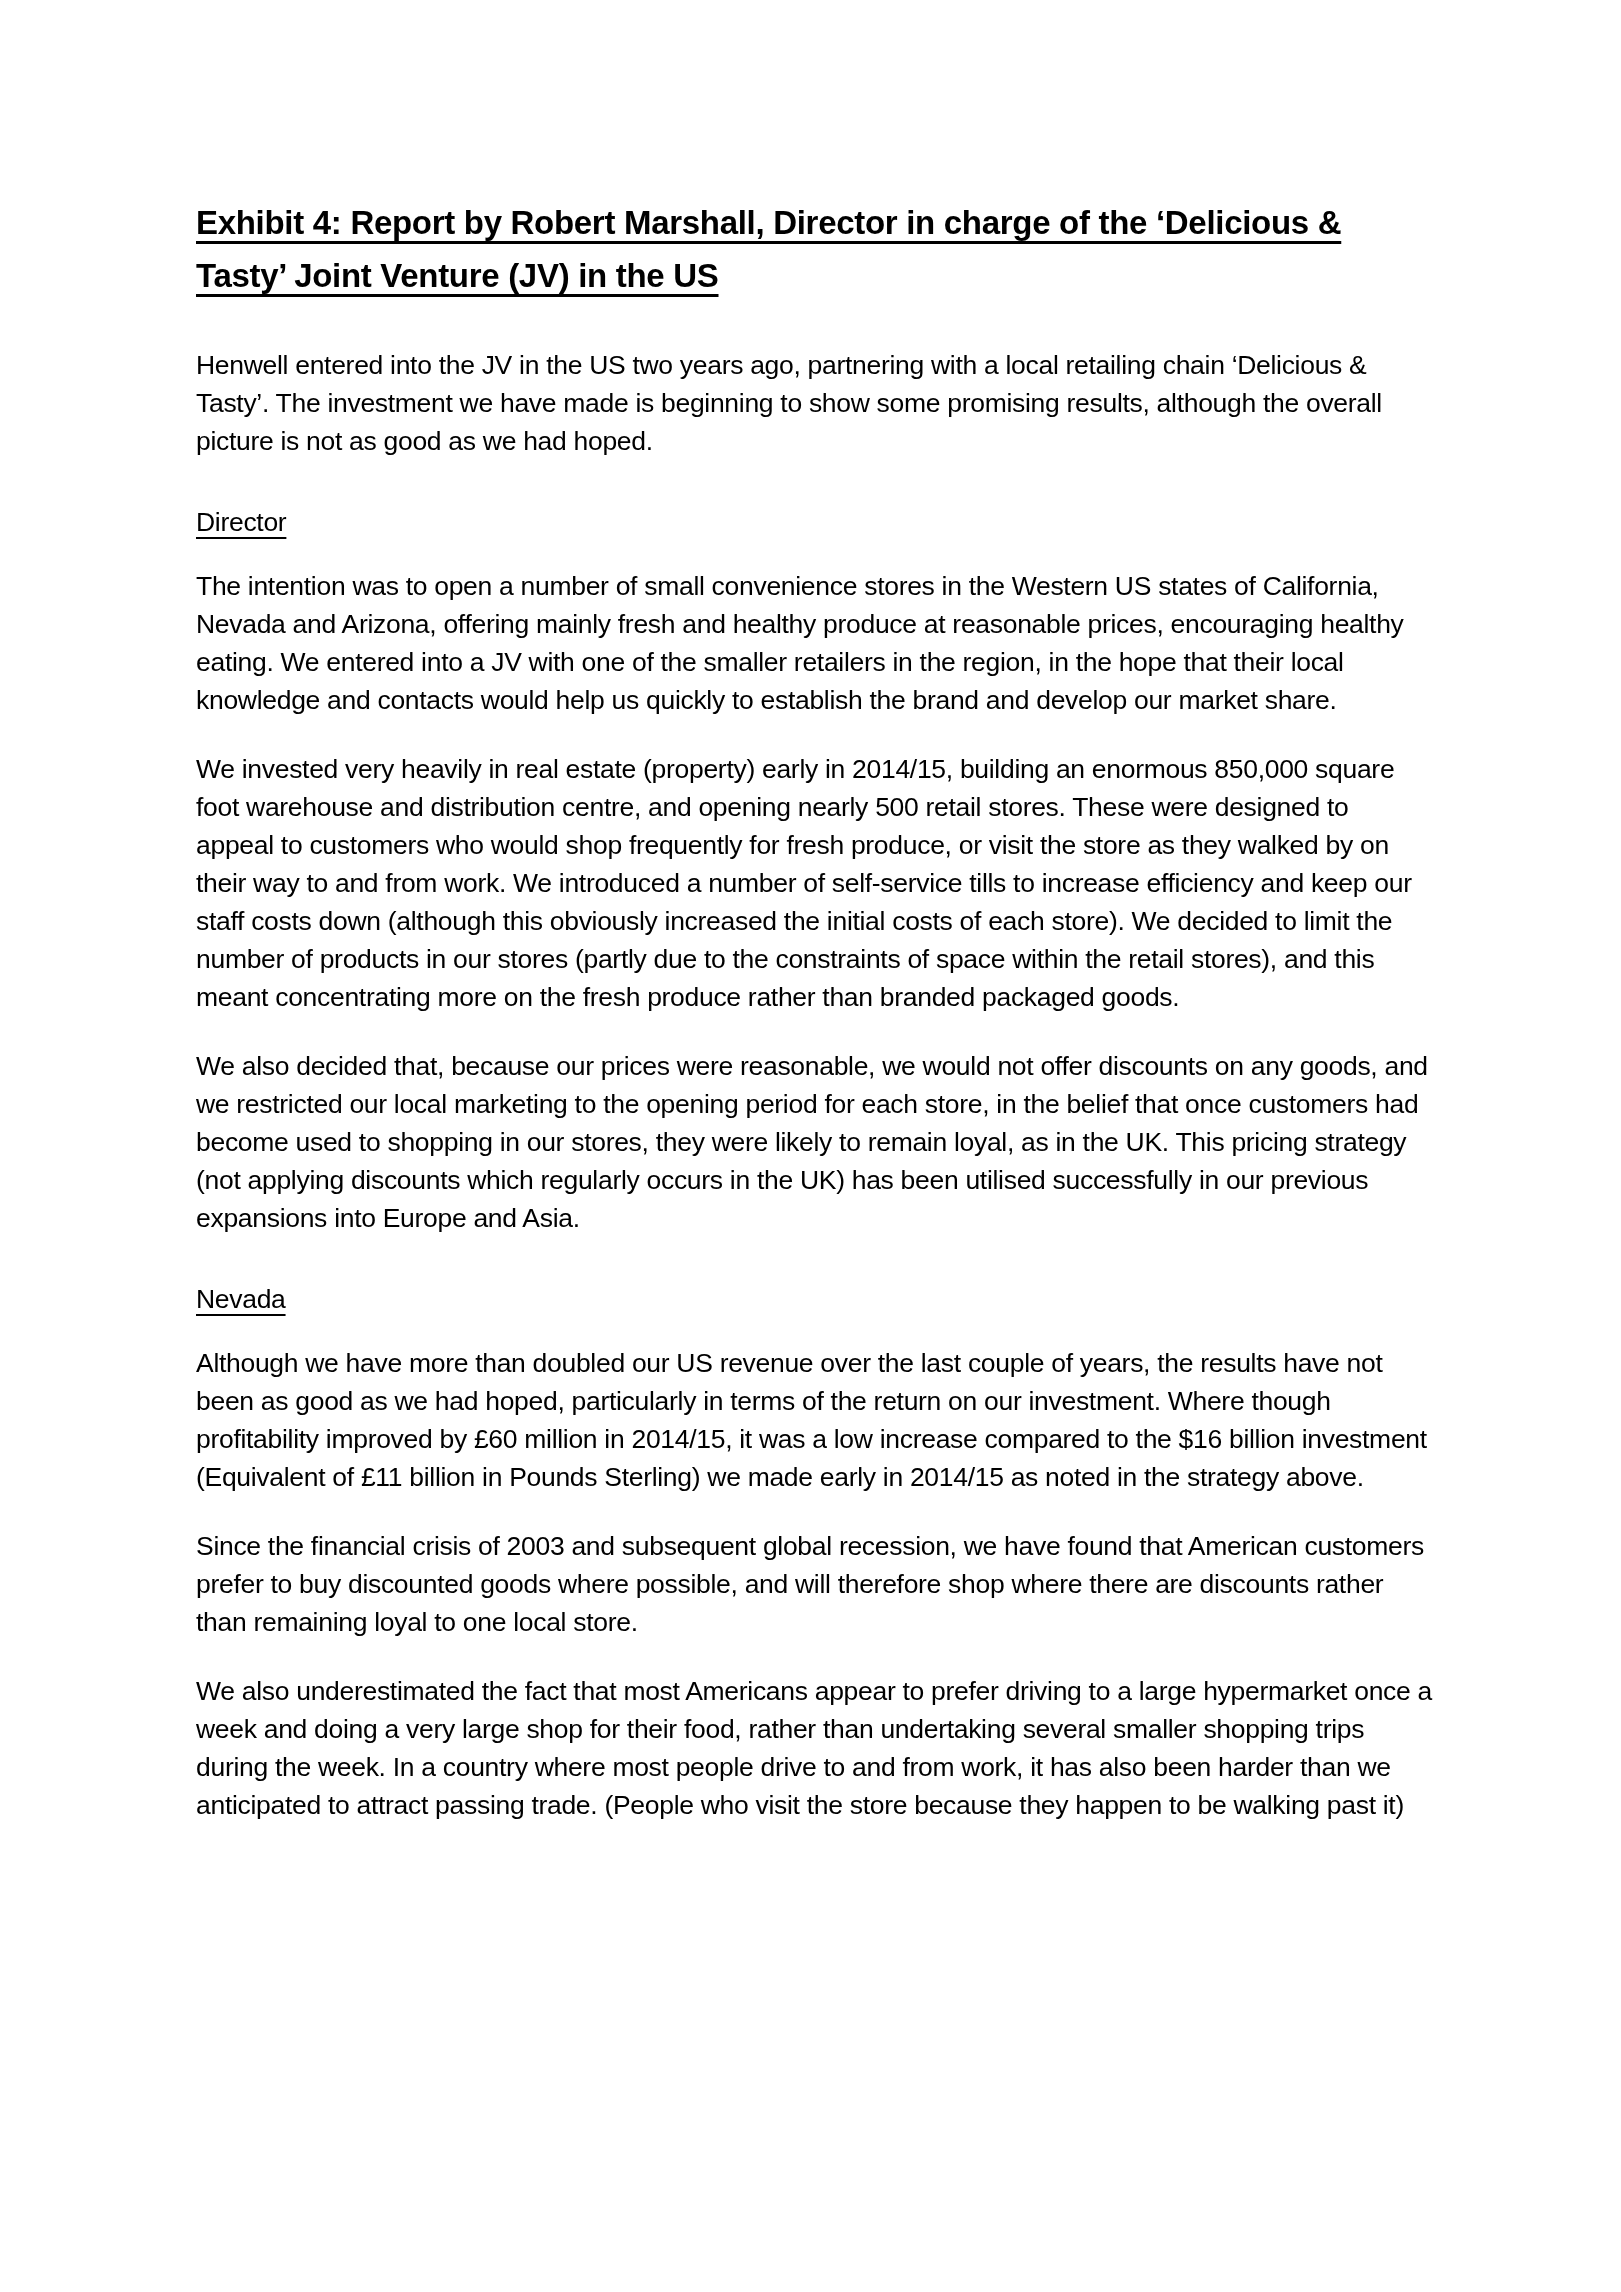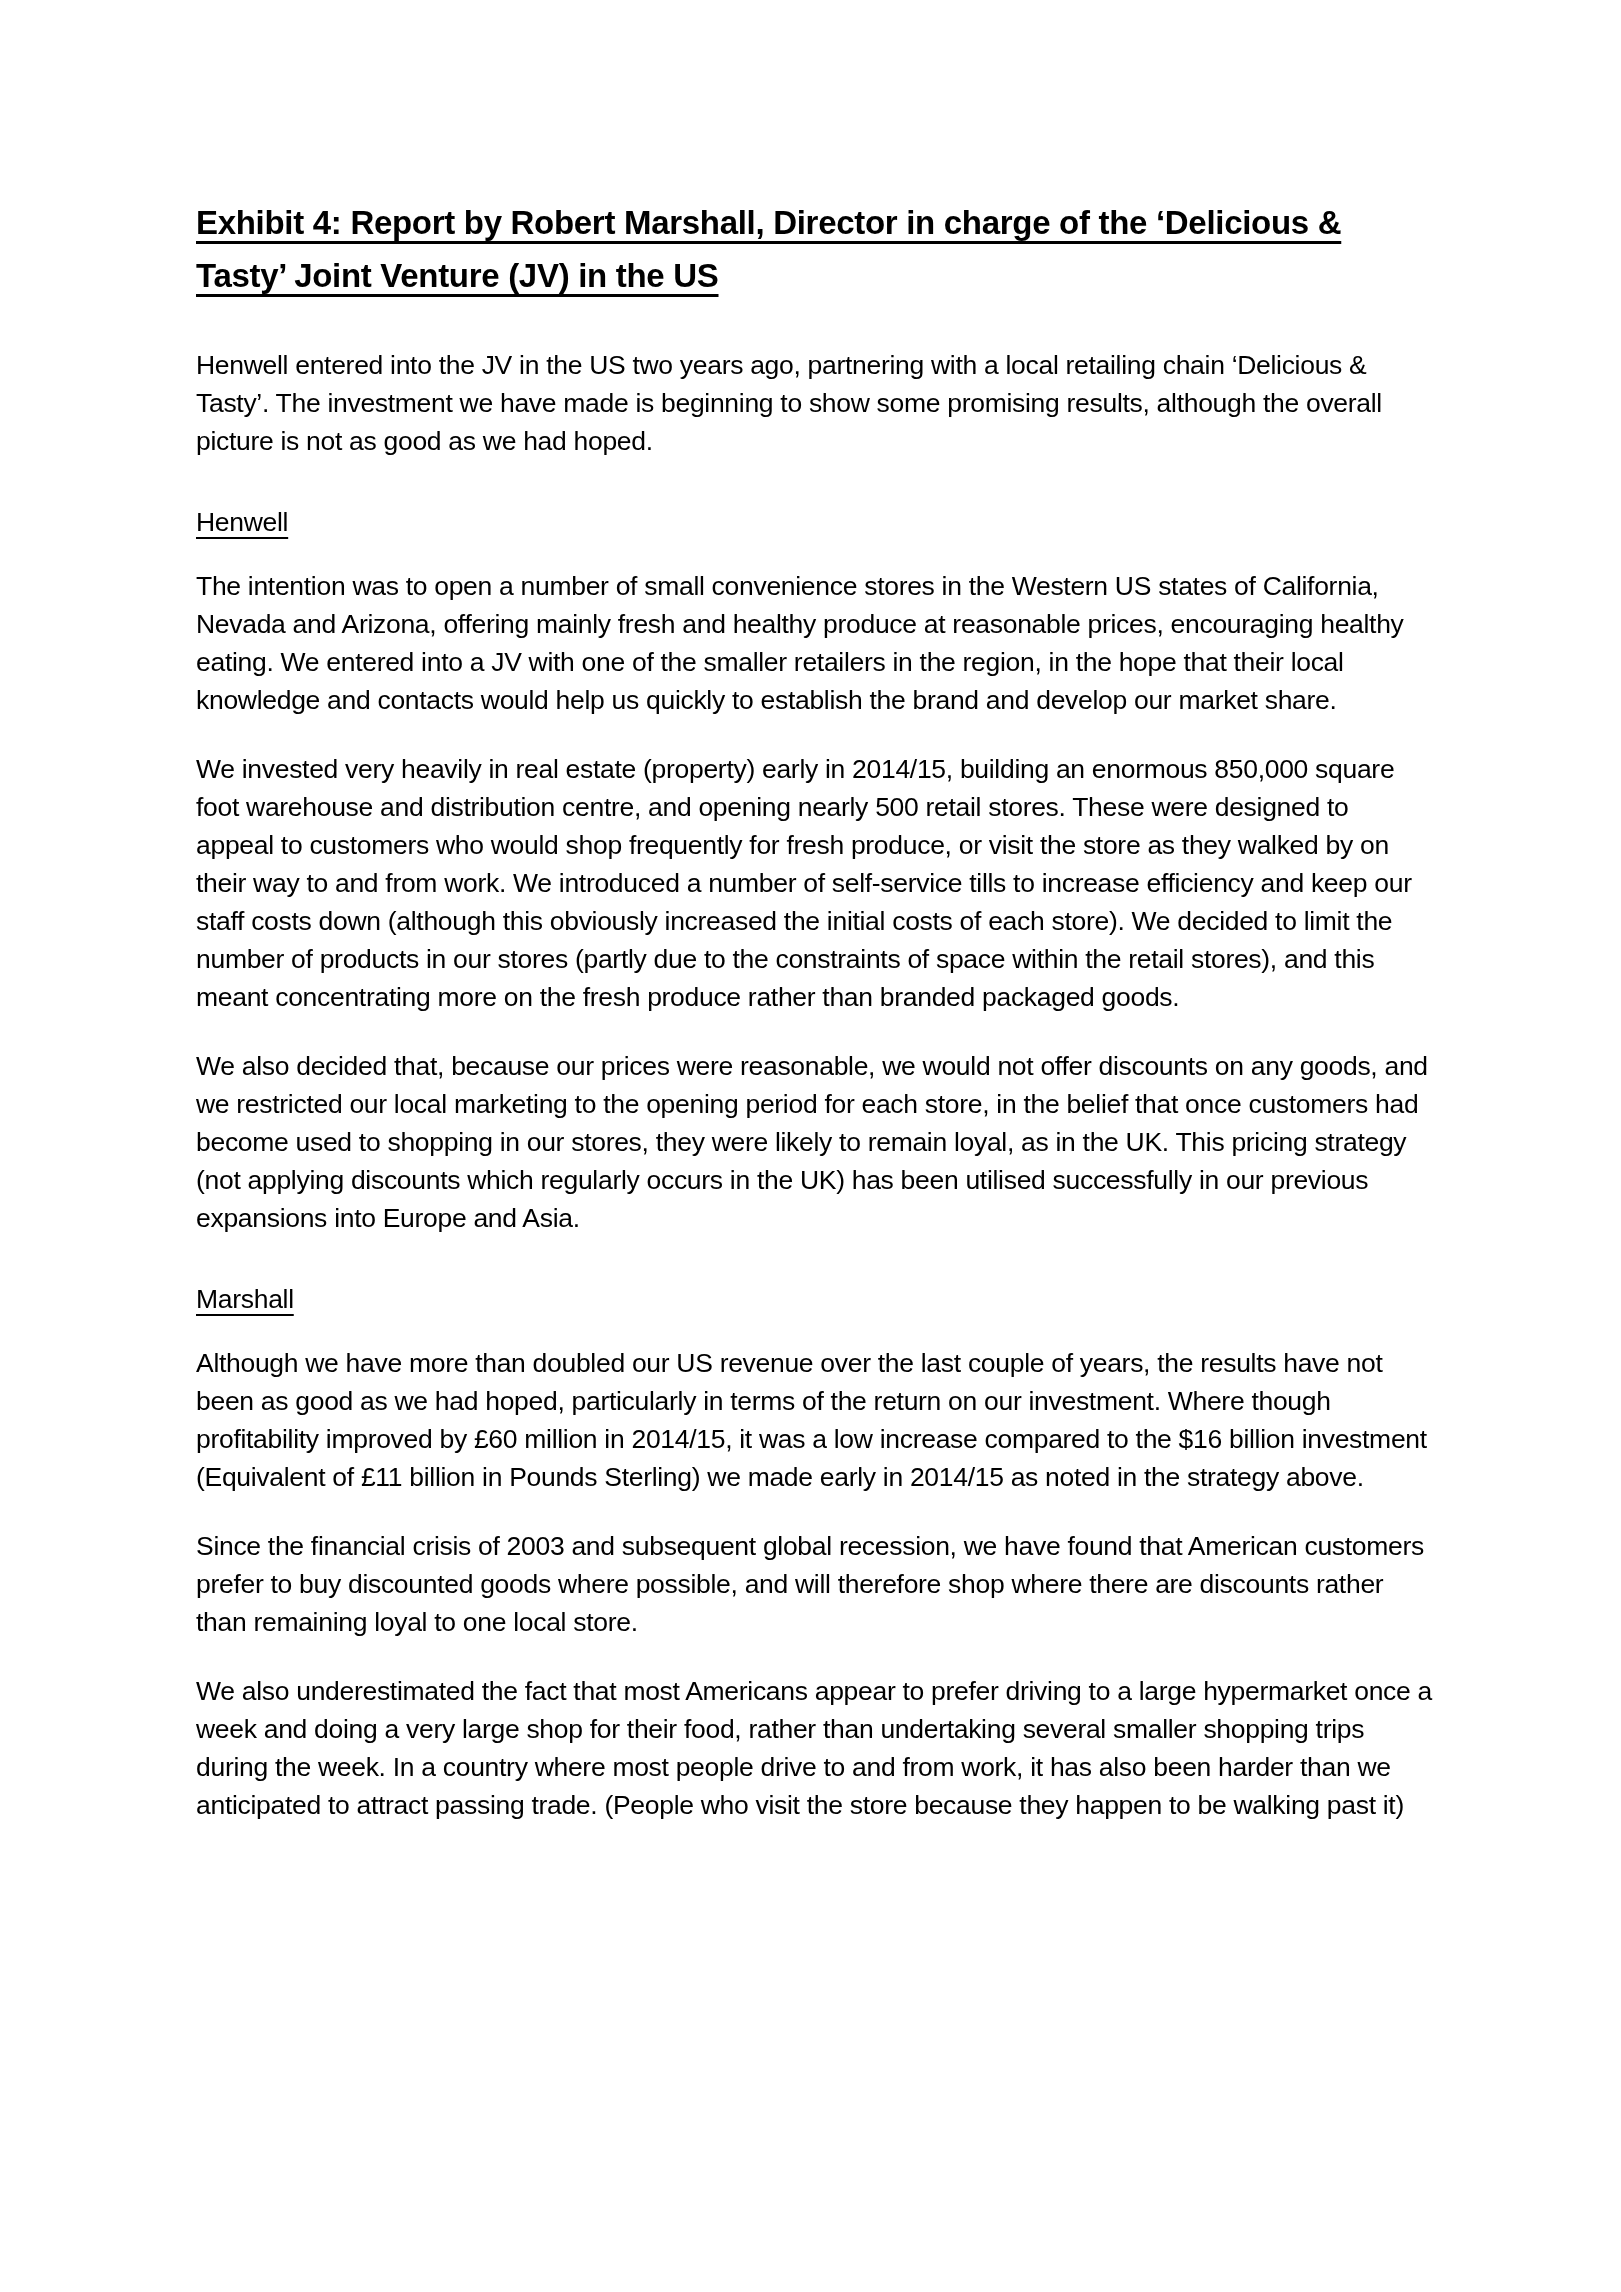--- a/index.html
+++ b/index.html
@@ -59,29 +59,29 @@
 </head>
 <body>
 
 <div class="page">
   <div class="content">
 
     <h1 class="doc-title">Exhibit 4: Report by Robert Marshall, Director in charge of the ‘Delicious &amp; Tasty’ Joint Venture (JV) in the US</h1>
 
     <p class="para">Henwell entered into the JV in the US two years ago, partnering with a local retailing chain ‘Delicious &amp; Tasty’.  The investment we have made is beginning to show some promising results, although the overall picture is not as good as we had hoped.</p>
 
-    <h2 class="section-heading">Henwell</h2>
+    <h2 class="section-heading">Director</h2>
 
     <p class="para">The intention was to open a number of small convenience stores in the Western US states of California, Nevada and Arizona, offering mainly fresh and healthy produce at reasonable prices, encouraging healthy eating.  We entered into a JV with one of the smaller retailers in the region, in the hope that their local knowledge and contacts would help us quickly to establish the brand and develop our market share.</p>
 
     <p class="para">We invested very heavily in real estate (property) early in 2014/15, building an enormous 850,000 square foot warehouse and distribution centre, and opening nearly 500 retail stores.  These were designed to appeal to customers who would shop frequently for fresh produce, or visit the store as they walked by on their way to and from work. We introduced a number of self-service tills to increase efficiency and keep our staff costs down (although this obviously increased the initial costs of each store).  We decided to limit the number of products in our stores (partly due to the constraints of space within the retail stores), and this meant concentrating more on the fresh produce rather than branded packaged goods.</p>
 
     <p class="para">We also decided that, because our prices were reasonable, we would not offer discounts on any goods, and we restricted our local marketing to the opening period for each store, in the belief that once customers had become used to shopping in our stores, they were likely to remain loyal, as in the UK. This pricing strategy (not applying discounts which regularly occurs in the UK) has been utilised successfully in our previous expansions into Europe and Asia.</p>
 
-    <h2 class="section-heading">Marshall</h2>
+    <h2 class="section-heading">Nevada</h2>
 
     <p class="para">Although we have more than doubled our US revenue over the last couple of years, the results have not been as good as we had hoped, particularly in terms of the return on our investment. Where though profitability improved by £60 million in 2014/15, it was a low increase compared to the $16 billion investment (Equivalent of £11 billion in Pounds Sterling) we made early in 2014/15 as noted in the strategy above.</p>
 
     <p class="para">Since the financial crisis of 2003 and subsequent global recession, we have found that American customers prefer to buy discounted goods where possible, and will therefore shop where there are discounts rather than remaining loyal to one local store.</p>
 
     <p class="para">We also underestimated the fact that most Americans appear to prefer driving to a large hypermarket once a week and doing a very large shop for their food, rather than undertaking several smaller shopping trips during the week.  In a country where most people drive to and from work, it has also been harder than we anticipated to attract passing trade. (People who visit the store because they happen to be walking past it)</p>
 
   </div>
 </div>
 

